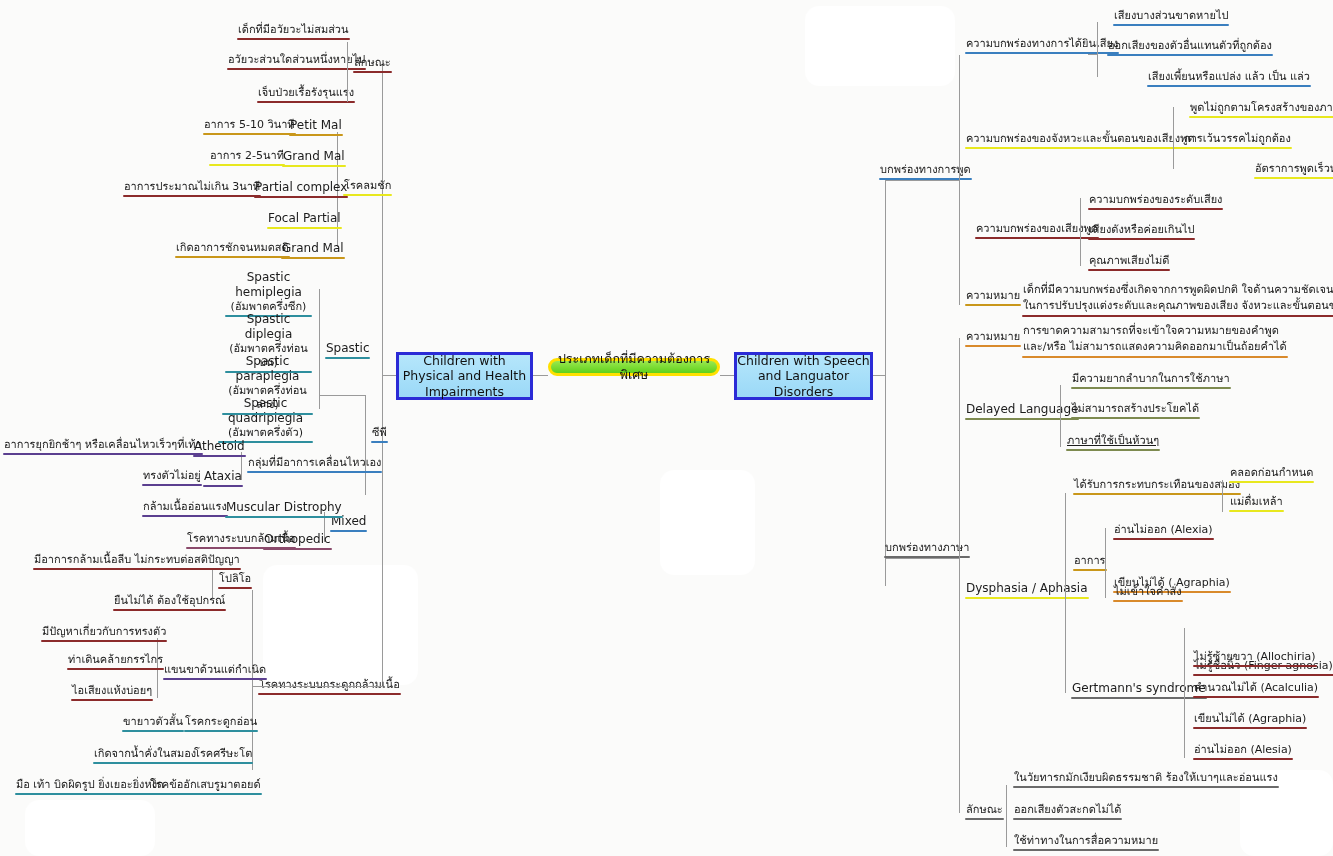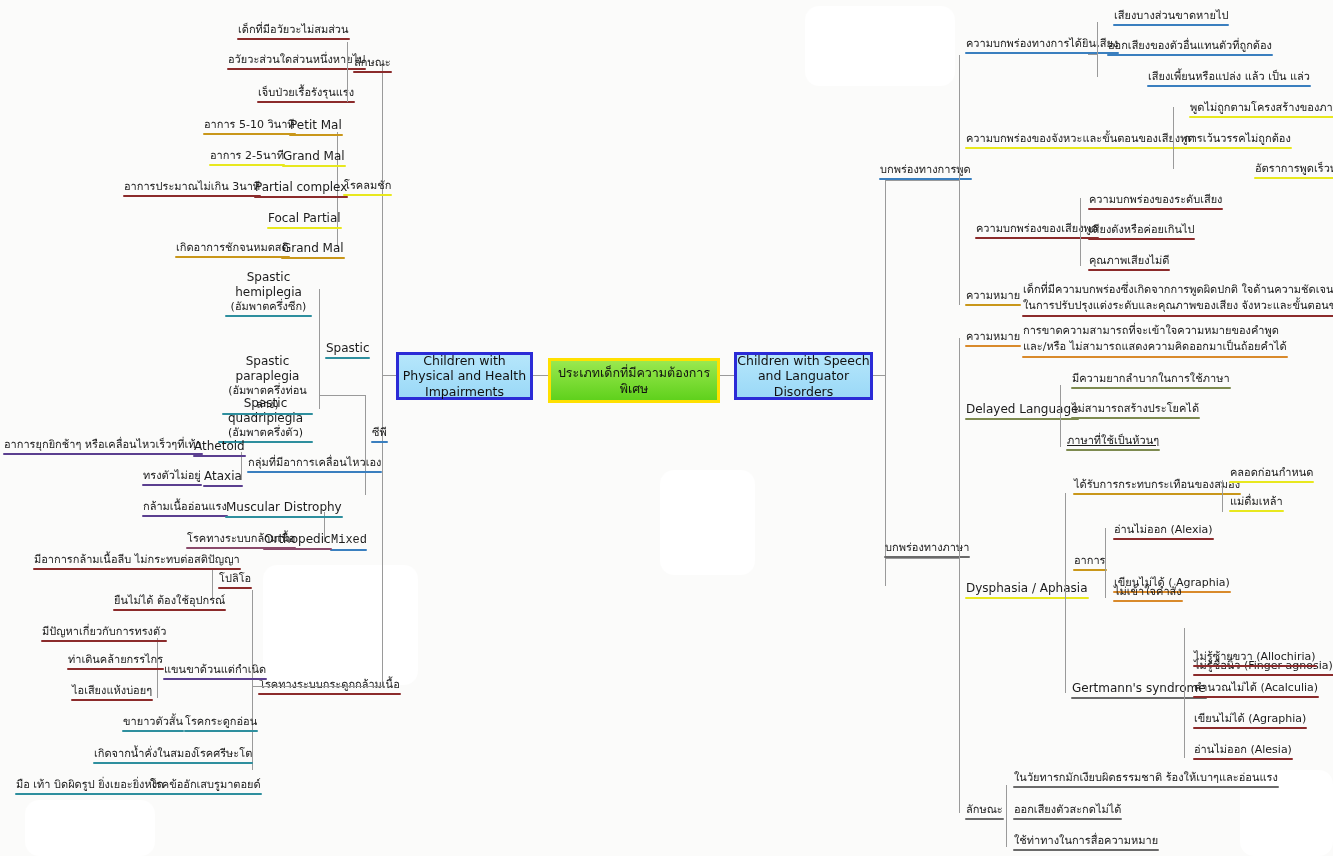--- a/index.html
+++ b/index.html
@@ -54,21 +54,21 @@
 
   <div class="blob" style="left:805px;top:6px;width:150px;height:80px;"></div>
   <div class="blob" style="left:660px;top:470px;width:95px;height:105px;"></div>
   <div class="blob" style="left:263px;top:565px;width:155px;height:120px;"></div>
   <div class="blob" style="left:25px;top:800px;width:130px;height:56px;"></div>
   <div class="blob" style="left:1240px;top:770px;width:93px;height:86px;"></div>
 
   <div class="cbox" id="box-left" style="left:396px;top:352px;width:137px;height:48px;">
     <span>Children with Physical and Health Impairments</span>
   </div>
-  <div class="cbox" id="box-center" style="left:548px;top:358px;width:172px;height:45px;">
+  <div class="cbox" id="box-center" style="left:548px;top:358px;width:172px;height:18px;border-radius:17px;">
     <span>ประเภทเด็กที่มีความต้องการพิเศษ</span>
   </div>
   <div class="cbox" id="box-right" style="left:734px;top:352px;width:139px;height:48px;">
     <span>Children with Speech and Languator Disorders</span>
   </div>
 
   <div class="ln lnh" style="left:533px;top:375px;width:15px;"></div>
   <div class="ln lnh" style="left:720px;top:375px;width:14px;"></div>
 
   <div class="ln lnh" style="left:382px;top:375px;width:14px;"></div>
@@ -156,20 +156,25 @@
     <span class="ul" style="background: rgb(46, 143, 158); width: 45px;"></span>
   </div>
   <div class="ln lnv" style="left:319px;top:289px;height:120px;"></div>
   <div class="ln lnh" style="left:319px;top:395px;width:46px;"></div>
 
   <div class="node two" style="left:222px;top:269px;width:93px;">
     <span class="en">Spastic hemiplegia</span><br>
     <span>(อัมพาตครึ่งซีก)</span>
     <span class="ul" style="background: rgb(46, 143, 158); width: 87px;"></span>
   </div>
+  <div class="node two" style="left:222px;top:311px;width:93px;">
+    <span class="en">Spastic diplegia</span><br>
+    <span>(อัมพาตครึ่งท่อนบน)</span>
+    <span class="ul" style="background: rgb(46, 143, 158); width: 87px;"></span>
+  </div>
   <div class="node two" style="left:215px;top:395px;width:101px;">
     <span class="en">Spastic quadriplegia</span><br>
     <span>(อัมพาตครึ่งตัว)</span>
     <span class="ul" style="background: rgb(46, 143, 158); width: 95px;"></span>
   </div>
   <div class="node two" style="left:219px;top:353px;width:97px;">
     <span class="en">Spastic paraplegia</span><br>
     <span>(อัมพาตครึ่งท่อนล่าง)</span>
     <span class="ul" style="background: rgb(46, 143, 158); width: 91px;"></span>
   </div>
@@ -192,21 +197,21 @@
 
   <div class="node" style="left:139px;top:468px;">
     <span>ทรงตัวไม่อยู่</span>
     <span class="ul" style="background: rgb(91, 63, 143); width: 60px;"></span>
   </div>
   <div class="node en" style="left:200px;top:468px;">
     <span>Ataxia</span>
     <span class="ul" style="background: rgb(91, 63, 143); width: 40px;"></span>
   </div>
 
-  <div class="node lead en" style="left:327px;top:532px;font-family:Liberation Mono, monospace;">
+  <div class="node lead en" style="left:327px;top:513px;">
     <span>Mixed</span>
     <span class="ul" style="background: rgb(58, 127, 191); width: 37px;"></span>
   </div>
   <div class="ln lnv" style="left:324px;top:512px;height:30px;"></div>
 
   <div class="node" style="left:139px;top:499px;">
     <span>กล้ามเนื้ออ่อนแรง</span>
     <span class="ul" style="background: rgb(91, 63, 143); width: 86px;"></span>
   </div>
   <div class="node en" style="left:222px;top:499px;">

